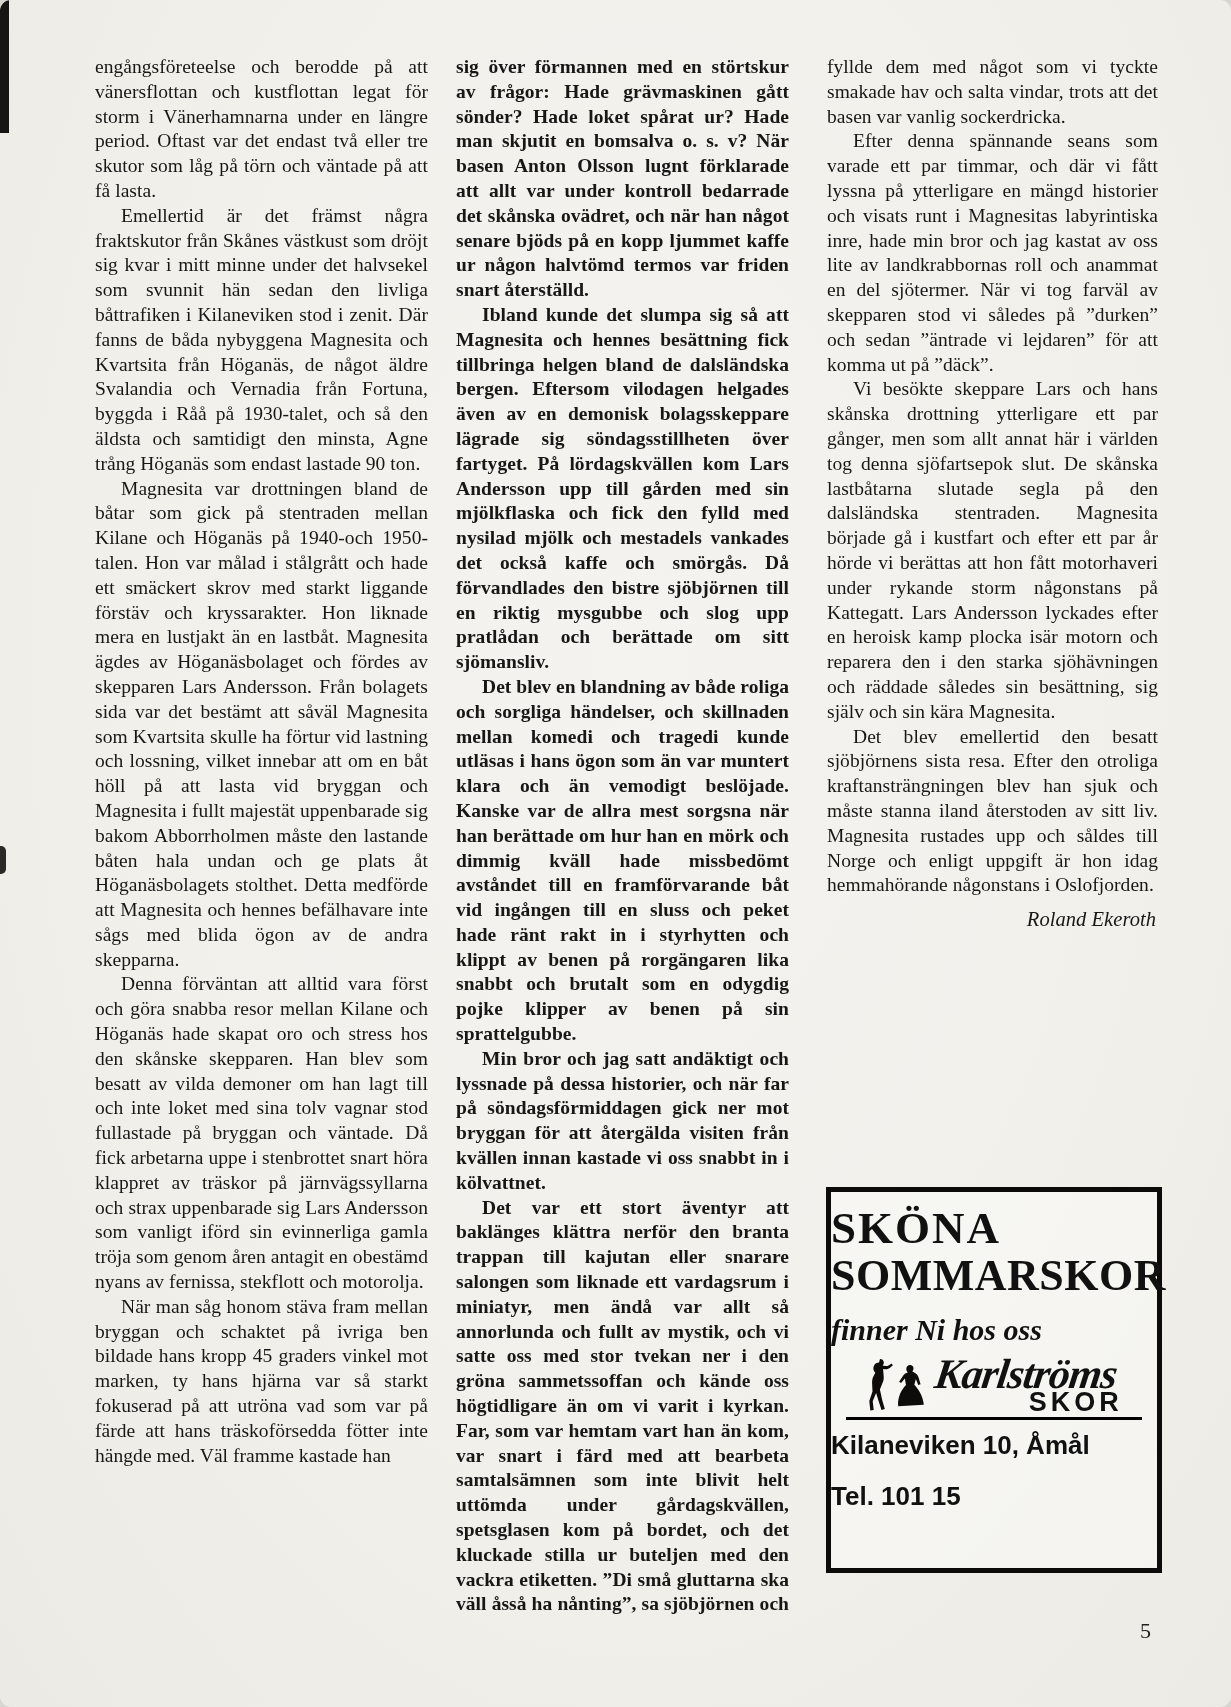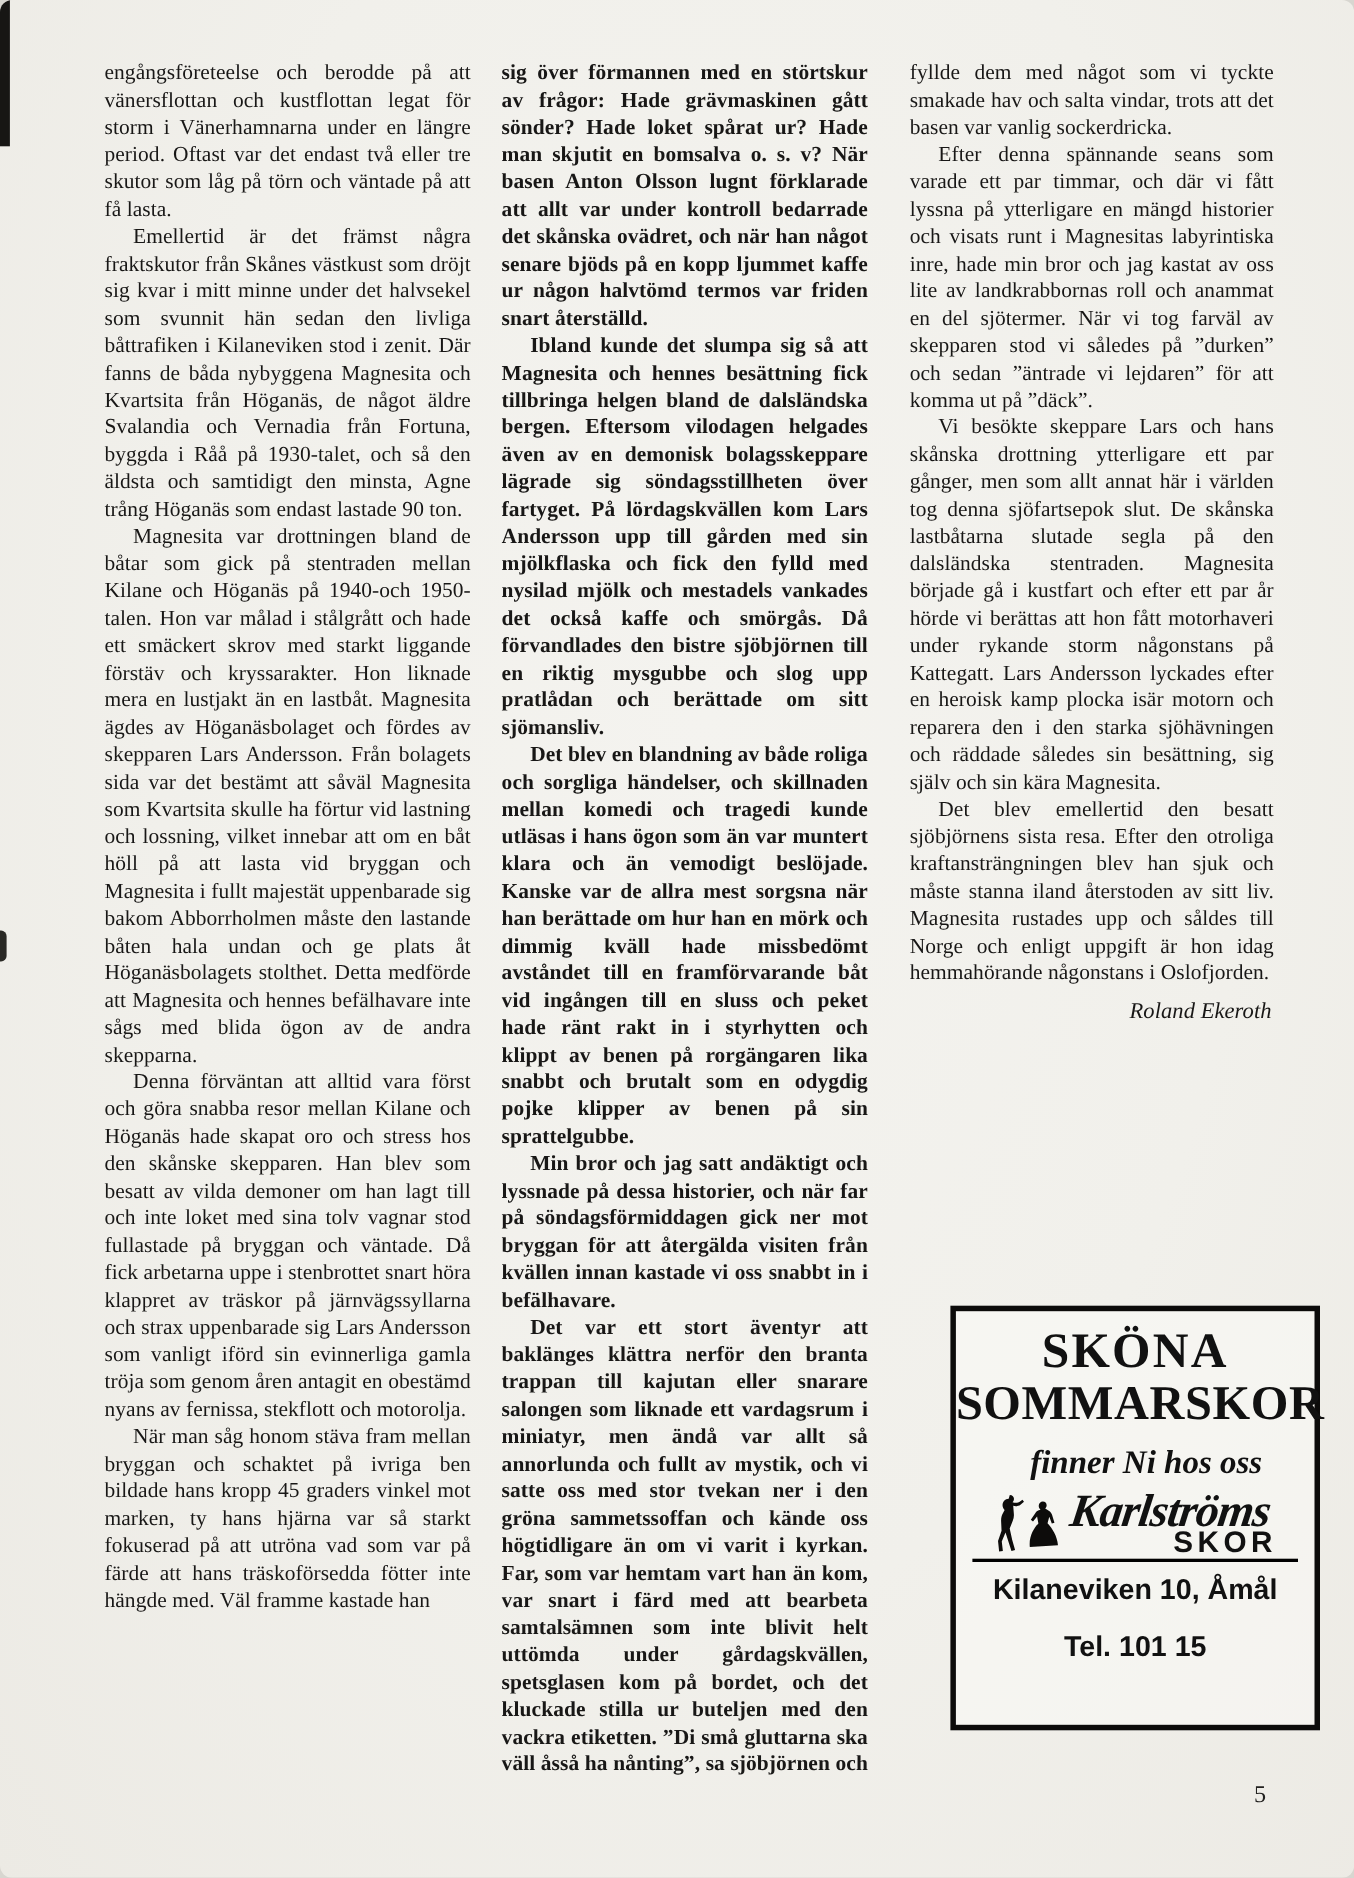--- a/index.html
+++ b/index.html
@@ -29,30 +29,29 @@
   .col-3 { left:827px; width:331px; height:1125px; overflow:hidden; }
   .col p { margin:0; }
   .col p.indent { text-indent:26px; }
 
   .byline {
     text-align:right; font-style:italic; font-size:20.5px;
     margin-top:9px; padding-right:2px;
   }
 
   .ad {
-    position:absolute; left:864px; top:1187px;
+    position:absolute; left:826px; top:1187px;
     width:336px; height:386px;
     border:5px solid #0c0b0a;
     background:rgba(252,252,250,0.45);
-    text-align:center;
     color:#111;
   }
   .ad-title1 { font-weight:bold; font-size:45px; letter-spacing:2px; margin-top:13px; line-height:1.05; }
   .ad-title2 { font-weight:bold; font-size:44px; letter-spacing:0.5px; line-height:1.08; }
-  .ad-tagline { font-weight:bold; font-style:italic; font-size:30px; margin-top:13px;padding-left:20px; }
+  .ad-tagline { font-weight:bold; font-style:italic; font-size:30px; margin-top:13px; }
   .ad-welcome { font-style:italic; font-weight:600; font-size:28px; margin-top:12px; }
   .ad-logo { width:296px; margin:6px auto 0; border-bottom:3px solid #000; padding-bottom:2px;
              display:flex; align-items:flex-end; justify-content:center; gap:4px; }
   .logo-dancers { flex:0 0 auto; }
   .logo-textwrap { display:flex; flex-direction:column; align-items:flex-end; }
   .logo-script {
     font-family:"Liberation Serif", serif; font-style:italic; font-weight:bold;
     font-size:42px; line-height:0.95; transform:skewX(-8deg);
     letter-spacing:-1px; padding-right:6px;
   }
@@ -78,21 +77,21 @@
     <p class="indent">Emellertid är det främst några fraktskutor från Skånes västkust som dröjt sig kvar i mitt minne under det halvsekel som svunnit hän sedan den livliga båttrafiken i Kilaneviken stod i zenit. Där fanns de båda nybyggena Magnesita och Kvartsita från Höganäs, de något äldre Svalandia och Vernadia från Fortuna, byggda i Råå på 1930-talet, och så den äldsta och samtidigt den minsta, Agne trång Höganäs som endast lastade 90 ton.</p>
     <p class="indent">Magnesita var drottningen bland de båtar som gick på stentraden mellan Kilane och Höganäs på 1940-och 1950-talen. Hon var målad i stålgrått och hade ett smäckert skrov med starkt liggande förstäv och kryssarakter. Hon liknade mera en lustjakt än en lastbåt. Magnesita ägdes av Höganäsbolaget och fördes av skepparen Lars Andersson. Från bolagets sida var det bestämt att såväl Magnesita som Kvartsita skulle ha förtur vid lastning och lossning, vilket innebar att om en båt höll på att lasta vid bryggan och Magnesita i fullt majestät uppenbarade sig bakom Abborrholmen måste den lastande båten hala undan och ge plats åt Höganäsbolagets stolthet. Detta medförde att Magnesita och hennes befälhavare inte sågs med blida ögon av de andra skepparna.</p>
     <p class="indent">Denna förväntan att alltid vara först och göra snabba resor mellan Kilane och Höganäs hade skapat oro och stress hos den skånske skepparen. Han blev som besatt av vilda demoner om han lagt till och inte loket med sina tolv vagnar stod fullastade på bryggan och väntade. Då fick arbetarna uppe i stenbrottet snart höra klappret av träskor på järnvägssyllarna och strax uppenbarade sig Lars Andersson som vanligt iförd sin evinnerliga gamla tröja som genom åren antagit en obestämd nyans av fernissa, stekflott och motorolja.</p>
     <p class="indent">När man såg honom stäva fram mellan bryggan och schaktet på ivriga ben bildade hans kropp 45 graders vinkel mot marken, ty hans hjärna var så starkt fokuserad på att utröna vad som var på färde att hans träskoförsedda fötter inte hängde med. Väl framme kastade han</p>
   </div>
 
   <div class="col col-2">
     <p>sig över förmannen med en störtskur av frågor: Hade grävmaskinen gått sönder? Hade loket spårat ur? Hade man skjutit en bomsalva o. s. v? När basen Anton Olsson lugnt förklarade att allt var under kontroll bedarrade det skånska ovädret, och när han något senare bjöds på en kopp ljummet kaffe ur någon halvtömd termos var friden snart återställd.</p>
     <p class="indent">Ibland kunde det slumpa sig så att Magnesita och hennes besättning fick tillbringa helgen bland de dalsländska bergen. Eftersom vilodagen helgades även av en demonisk bolagsskeppare lägrade sig söndagsstillheten över fartyget. På lördagskvällen kom Lars Andersson upp till gården med sin mjölkflaska och fick den fylld med nysilad mjölk och mestadels vankades det också kaffe och smörgås. Då förvandlades den bistre sjöbjörnen till en riktig mysgubbe och slog upp pratlådan och berättade om sitt sjömansliv.</p>
     <p class="indent">Det blev en blandning av både roliga och sorgliga händelser, och skillnaden mellan komedi och tragedi kunde utläsas i hans ögon som än var muntert klara och än vemodigt beslöjade. Kanske var de allra mest sorgsna när han berättade om hur han en mörk och dimmig kväll hade missbedömt avståndet till en framförvarande båt vid ingången till en sluss och peket hade ränt rakt in i styrhytten och klippt av benen på rorgängaren lika snabbt och brutalt som en odygdig pojke klipper av benen på sin sprattelgubbe.</p>
-    <p class="indent">Min bror och jag satt andäktigt och lyssnade på dessa historier, och när far på söndagsförmiddagen gick ner mot bryggan för att återgälda visiten från kvällen innan kastade vi oss snabbt in i befälhavare.</p>
+    <p class="indent">Min bror och jag satt andäktigt och lyssnade på dessa historier, och när far på söndagsförmiddagen gick ner mot bryggan för att återgälda visiten från kvällen innan kastade vi oss snabbt in i kölvattnet.</p>
     <p class="indent">Det var ett stort äventyr att baklänges klättra nerför den branta trappan till kajutan eller snarare salongen som liknade ett vardagsrum i miniatyr, men ändå var allt så annorlunda och fullt av mystik, och vi satte oss med stor tvekan ner i den gröna sammetssoffan och kände oss högtidligare än om vi varit i kyrkan. Far, som var hemtam vart han än kom, var snart i färd med att bearbeta samtalsämnen som inte blivit helt uttömda under gårdagskvällen, spetsglasen kom på bordet, och det kluckade stilla ur buteljen med den vackra etiketten. ”Di små gluttarna ska väll åsså ha nånting”, sa sjöbjörnen och så hittade han ett par muggar och</p>
   </div>
 
   <div class="col col-3">
     <p>fyllde dem med något som vi tyckte smakade hav och salta vindar, trots att det basen var vanlig sockerdricka.</p>
     <p class="indent">Efter denna spännande seans som varade ett par timmar, och där vi fått lyssna på ytterligare en mängd historier och visats runt i Magnesitas labyrintiska inre, hade min bror och jag kastat av oss lite av landkrabbornas roll och anammat en del sjötermer. När vi tog farväl av skepparen stod vi således på ”durken” och sedan ”äntrade vi lejdaren” för att komma ut på ”däck”.</p>
     <p class="indent">Vi besökte skeppare Lars och hans skånska drottning ytterligare ett par gånger, men som allt annat här i världen tog denna sjöfartsepok slut. De skånska lastbåtarna slutade segla på den dalsländska stentraden. Magnesita började gå i kustfart och efter ett par år hörde vi berättas att hon fått motorhaveri under rykande storm någonstans på Kattegatt. Lars Andersson lyckades efter en heroisk kamp plocka isär motorn och reparera den i den starka sjöhävningen och räddade således sin besättning, sig själv och sin kära Magnesita.</p>
     <p class="indent">Det blev emellertid den besatt sjöbjörnens sista resa. Efter den otroliga kraftansträngningen blev han sjuk och måste stanna iland återstoden av sitt liv. Magnesita rustades upp och såldes till Norge och enligt uppgift är hon idag hemmahörande någonstans i Oslofjorden.</p>
     <div class="byline">Roland Ekeroth</div>
   </div>

